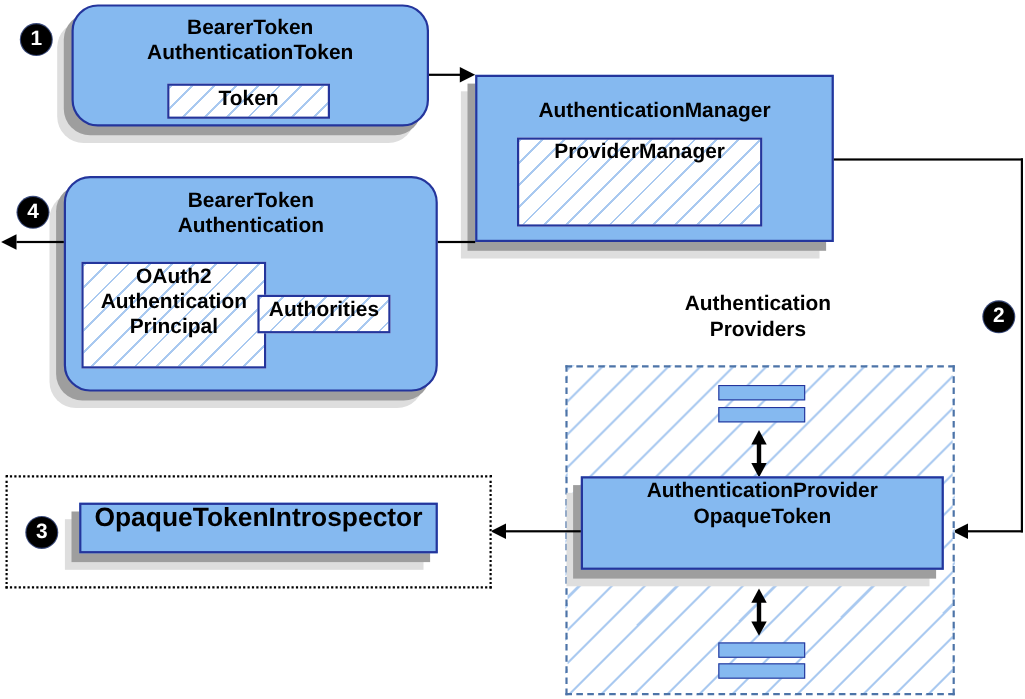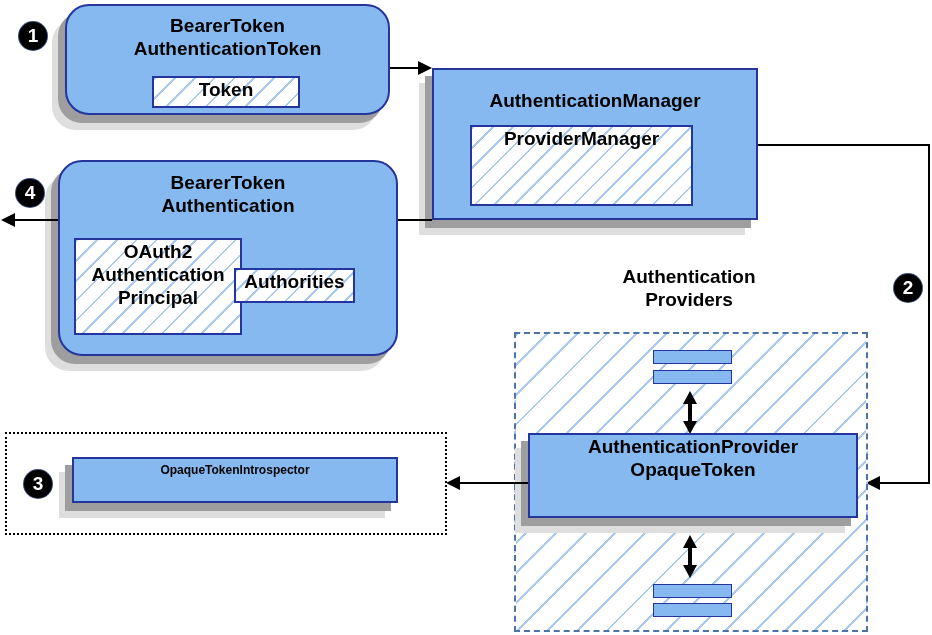--- a/index.html
+++ b/index.html
@@ -111,21 +111,21 @@
     <div class="bar" style="left:137px;top:250px"></div>
     <div class="bar" style="left:137px;top:269px"></div>
   </div>
 
   <div class="line" style="left:460px;top:482px;width:68px;height:2px"></div>
   <div class="ah ah-left" style="left:446px;top:476px"></div>
 
   <div class="dotted-box" style="left:5px;top:432px;width:442px;height:103px"></div>
   <div class="badge" style="left:24px;top:470px">3</div>
   <div class="node shadow flexcenter" style="left:72px;top:457px;width:326px;height:46px">
-    <div class="title" style="font-size:12px">OpaqueTokenIntrospector</div>
+    <div class="title" style="font-size:24px">OpaqueTokenIntrospector</div>
   </div>
 
   <div class="node rounded shadow" style="left:58px;top:160px;width:340px;height:196px">
     <div class="title" style="padding-top:9px">
       <div>BearerToken</div>
       <div>Authentication</div>
     </div>
     <div class="hatch flexcenter" style="left:14px;top:76px;width:168px;height:97px">
       <div class="sub-label">OAuth2</div>
       <div class="sub-label">Authentication</div>

